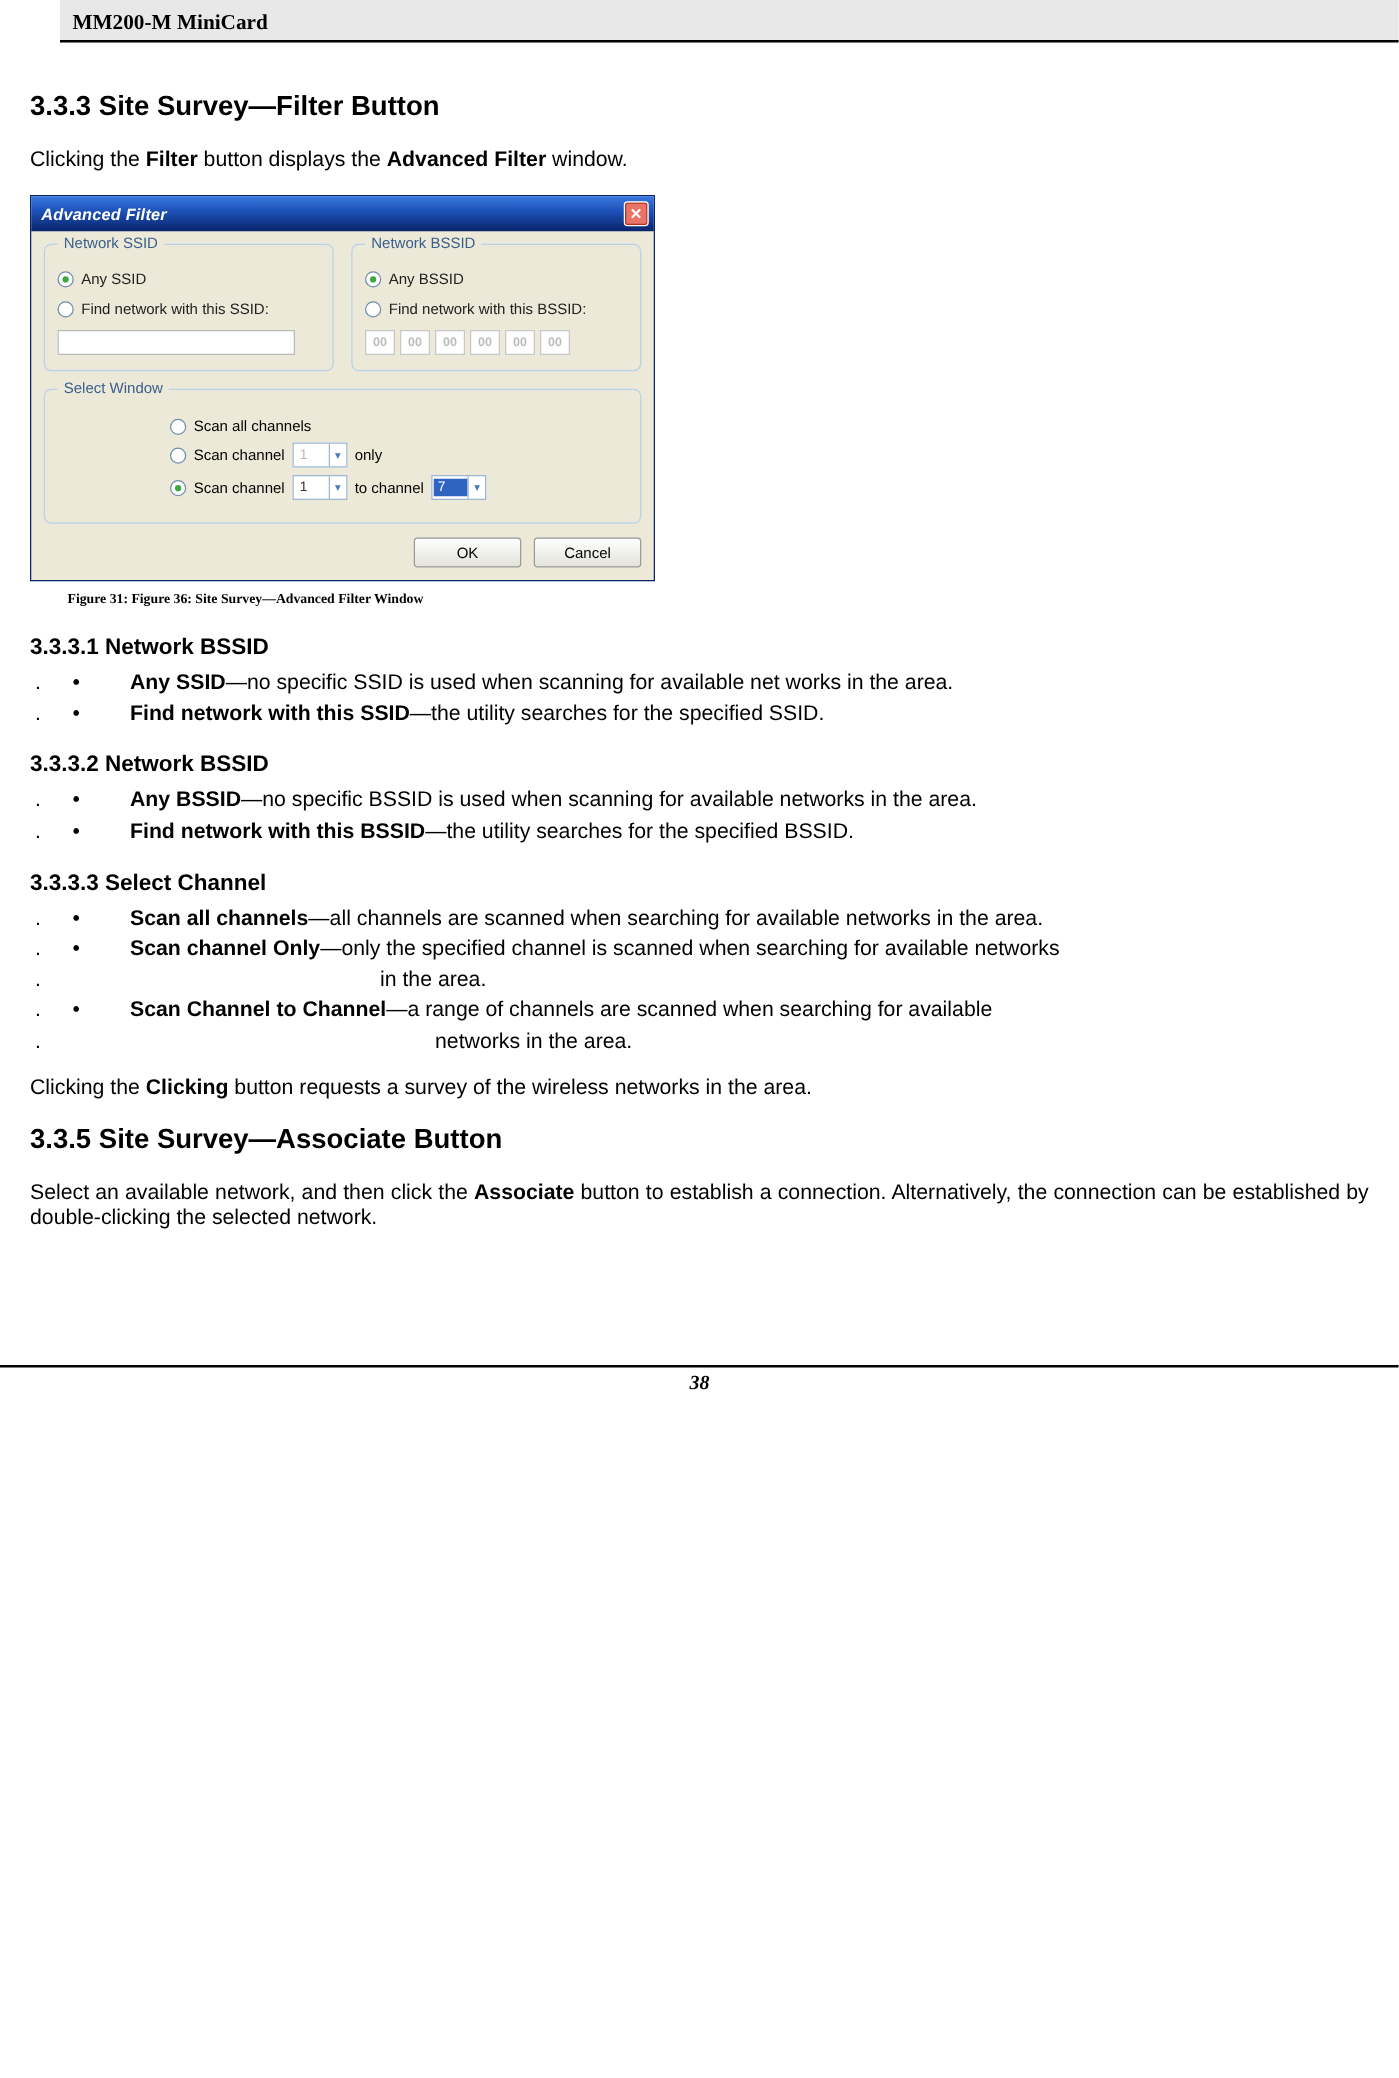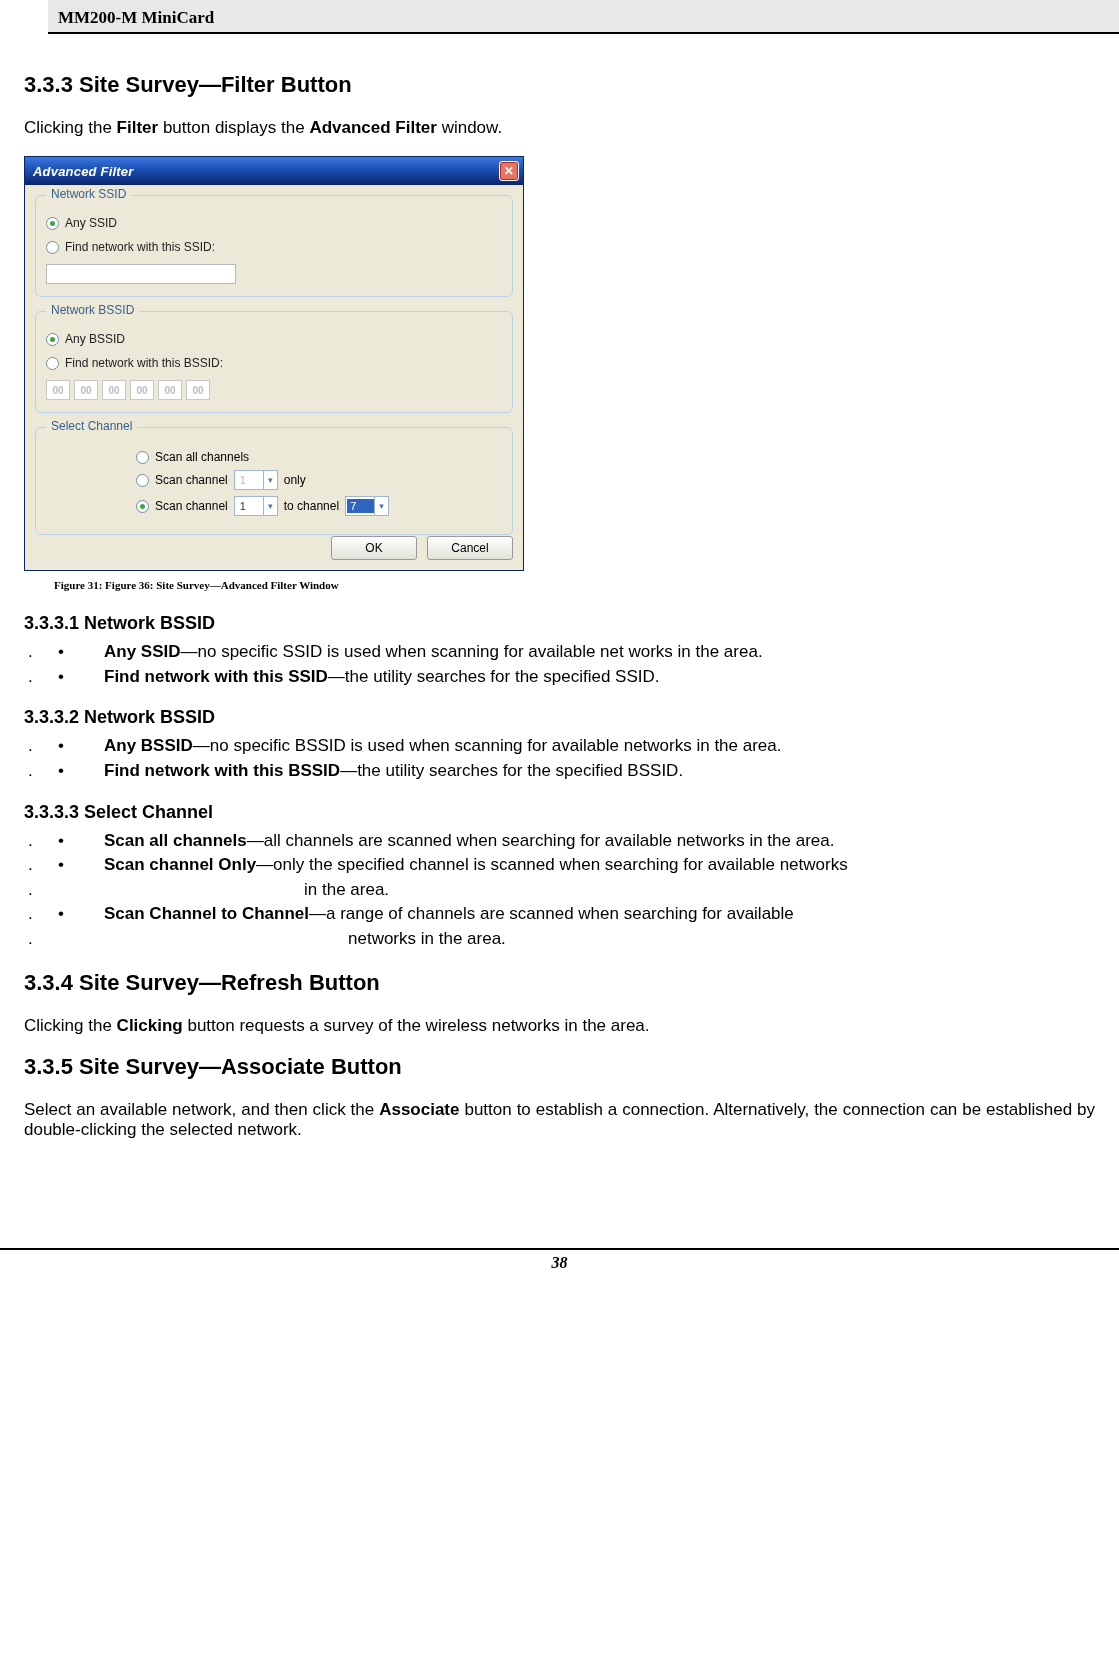--- a/index.html
+++ b/index.html
@@ -97,21 +97,21 @@
     border: 1px solid #fff;
     border-radius: 3px;
     color: #fff;
     display: flex; align-items: center; justify-content: center;
     font-weight: bold;
     font-style: normal;
     font-size: 12px;
     box-shadow: inset 0 0 0 1px #b03020;
   }
   .af-body { padding: 10px 10px 10px; }
-  .af-toprow { display: flex; gap: 14px; flex-direction: column; }
+  .af-toprow { display: flex; gap: 14px; }
   .af-group {
     flex: 1;
     border: 1px solid #b9d1ea;
     border-radius: 6px;
     padding: 16px 10px 12px;
     position: relative;
   }
   .af-group-wide { margin-top: 14px; }
   .af-legend {
     position: absolute;
@@ -168,21 +168,21 @@
     width: 14px; height: 100%;
     border-left: 1px solid #9db7d3;
     display:flex; align-items:center; justify-content:center;
     color:#4a78b5; font-size:9px;
   }
   .af-dd.hl .val {
     background: #2f64c0; color: #fff; padding: 1px 3px; margin:1px 0 1px 1px;
   }
   .af-buttons {
     display:flex; justify-content:flex-end; gap:10px;
-    margin-top: 1px;
+    margin-top: 11px;
   }
   .af-btn {
     width: 86px; height: 24px;
     border: 1px solid #9a9a9a;
     border-radius: 3px;
     background: linear-gradient(#fefefe, #e3e3db);
     display:flex; align-items:center; justify-content:center;
     font-size: 12px;
   }
 </style>
@@ -237,21 +237,21 @@
             <span class="b">00</span>
             <span class="b">00</span>
             <span class="b">00</span>
             <span class="b">00</span>
             <span class="b">00</span>
           </div>
         </div>
       </div>
 
       <div class="af-group af-group-wide">
-        <div class="af-legend">Select Channel</div>
+        <div class="af-legend">Select Window</div>
         <div class="sel-rows">
           <div class="sel-row">
             <span class="af-radio"></span>
             <span>Scan all channels</span>
           </div>
           <div class="sel-row">
             <span class="af-radio"></span>
             <span>Scan channel</span>
             <span class="af-dd">
               <span class="val grey">1</span>
@@ -332,21 +332,20 @@
       <span class="dotcol">.</span>
       <span class="bulcol">•</span>
       <span class="txtcol"><span class="bold">Scan Channel to Channel</span><span>—a range of channels are scanned when searching for available</span></span>
     </div>
     <div class="row">
       <span class="dotcol">.</span>
       <span class="txtcol cont2">networks in the area.</span>
     </div>
   </div>
 
-  <div class="h2">3.3.4 Site Survey—Refresh Button</div>
   <div class="p">
     <span>Clicking the </span><span class="bold">Clicking</span><span> button requests a survey of the wireless networks in the area.</span>
   </div>
 
   <div class="h2">3.3.5 Site Survey—Associate Button</div>
   <div class="p-just">
     <span>Select an available network, and then click the </span><span class="bold">Associate</span><span> button to establish a connection. Alternatively, the connection can be established by double-clicking the selected network.</span>
   </div>
 
 </div>

